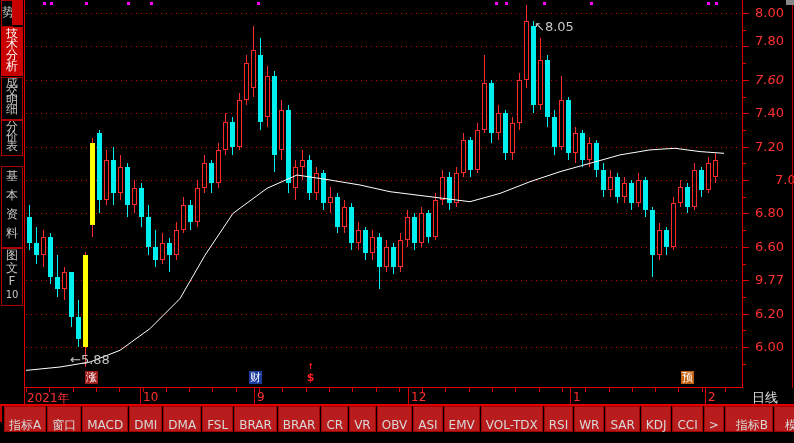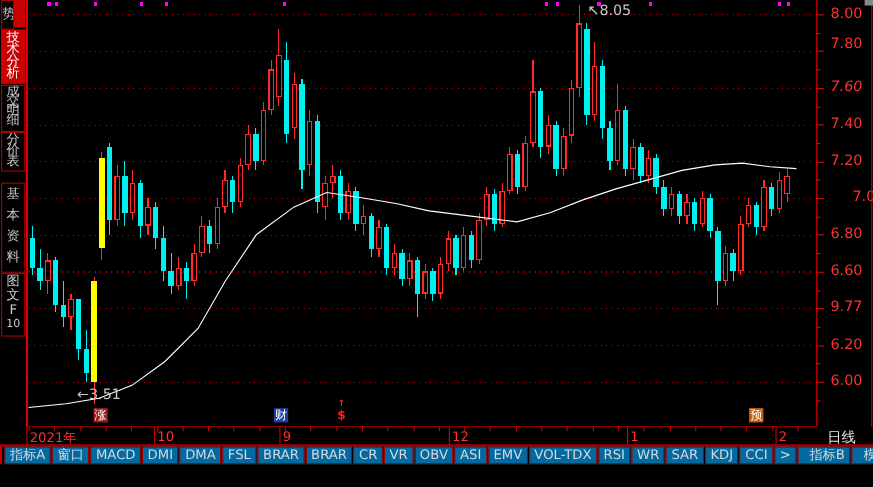--- a/index.html
+++ b/index.html
@@ -19,22 +19,22 @@
   
   .pl{position:absolute;left:13px;color:#FF3030;font-size:13px;height:14px;line-height:14px;text-align:right;}
   .ptick{position:absolute;left:0;height:1px;background:#E00000;}
   .ml{position:absolute;color:#FF3030;font-size:12px;top:2px;white-space:nowrap;}
   .msep{position:absolute;top:0;width:1px;height:16px;background:#D00000;}
   .mtick{position:absolute;top:0;width:1px;height:4px;background:#D00000;}
   
   #xaxis-strip{position:absolute;left:0;top:388px;width:794px;height:16px;border-bottom:1px solid #E00000;background:#000;}
   #toolbar-row{position:absolute;left:0;top:405px;width:792px;height:16px;background:#000;
                display:flex;align-items:stretch;padding-left:2px;border-left:2px solid #C00000;}
-  .tb{border:1px solid #A00000;color:#D8D8D8;font-size:12px;line-height:13px;padding:0 4px;
-      margin-right:1px;white-space:nowrap;background:#0369a1;}
+  .tb{border:1px solid #A00000;color:#D8D8D8;font-size:12px;line-height:13px;padding:12px 4px;
+      margin-right:1px;white-space:nowrap;background:#b91c1c;}
   #bottom-row{position:absolute;left:0;top:421px;width:792px;height:22px;background:#000;
               display:flex;align-items:flex-start;border-left:2px solid #C00000;border-top:1px solid #900000;}
   .bt{border:1px solid #A00000;color:#E8E8E8;font-size:13px;line-height:18px;height:18px;
       padding:0 5px;margin-right:2px;white-space:nowrap;background:#000;}
   .bt.accent{color:#E8E800;}
   #sidebar-toggle{margin-left:auto;border-left:1px solid #C00000;border-right:1px solid #C00000;
                   width:158px;height:20px;line-height:20px;color:#E8E800;font-size:13px;padding-left:8px;}
   svg{display:block;}
 </style>
 </head>
@@ -339,22 +339,22 @@
         <div class="pl" style="top: 206.4px;">6.80</div>
         <div class="pl" style="top: 239.8px;">6.60</div>
         <div class="pl" style="top: 273.2px;">9.77</div>
         <div class="pl" style="top: 306.6px;">6.20</div>
         <div class="pl" style="top: 340px;">6.00</div>
       </div>
     <div class="abs" style="left:742px;top:0;width:1px;height:405px;background:#E00000;"></div>
     <div class="abs" style="left:792px;top:0;width:1px;height:405px;background:#C00000;"></div>
     <div class="abs" style="left:786px;top:0;width:8px;height:5px;background:#888;"></div>
 
-    <div class="annot" id="high-annot" style="left: 534px; top: 3px;">↖8.05</div>
-    <div class="annot" id="low-annot" style="left: 70px; top: 352px;">←3.51</div>
+    <div class="annot" id="high-annot" style="left: 534px; top: 19px;">↖8.05</div>
+    <div class="annot" id="low-annot" style="left: 70px; top: 352px;">←5.88</div>
 
     <div id="markers">
         <div class="mk" style="left: 85px; top: 371px; background: rgb(158, 28, 28); color: rgb(255, 255, 255); font-weight: normal;"><span>涨</span></div>
         <div class="mk" style="left: 249px; top: 371px; background: rgb(28, 60, 158); color: rgb(255, 255, 255); font-weight: normal;"><span>财</span></div>
         <div class="mk" style="left: 304px; top: 371px; background: transparent; color: rgb(255, 32, 32); font-weight: bold;"><div style="position: absolute; top: -8px; left: 0px; width: 13px; font-size: 8px; line-height: 8px; color: rgb(255, 32, 32);">↑</div><span>$</span></div>
         <div class="mk" style="left: 681px; top: 371px; background: rgb(192, 96, 16); color: rgb(255, 255, 255); font-weight: normal;"><span>预</span></div>
       </div>
   </div>
 
   <div id="xaxis-strip">

